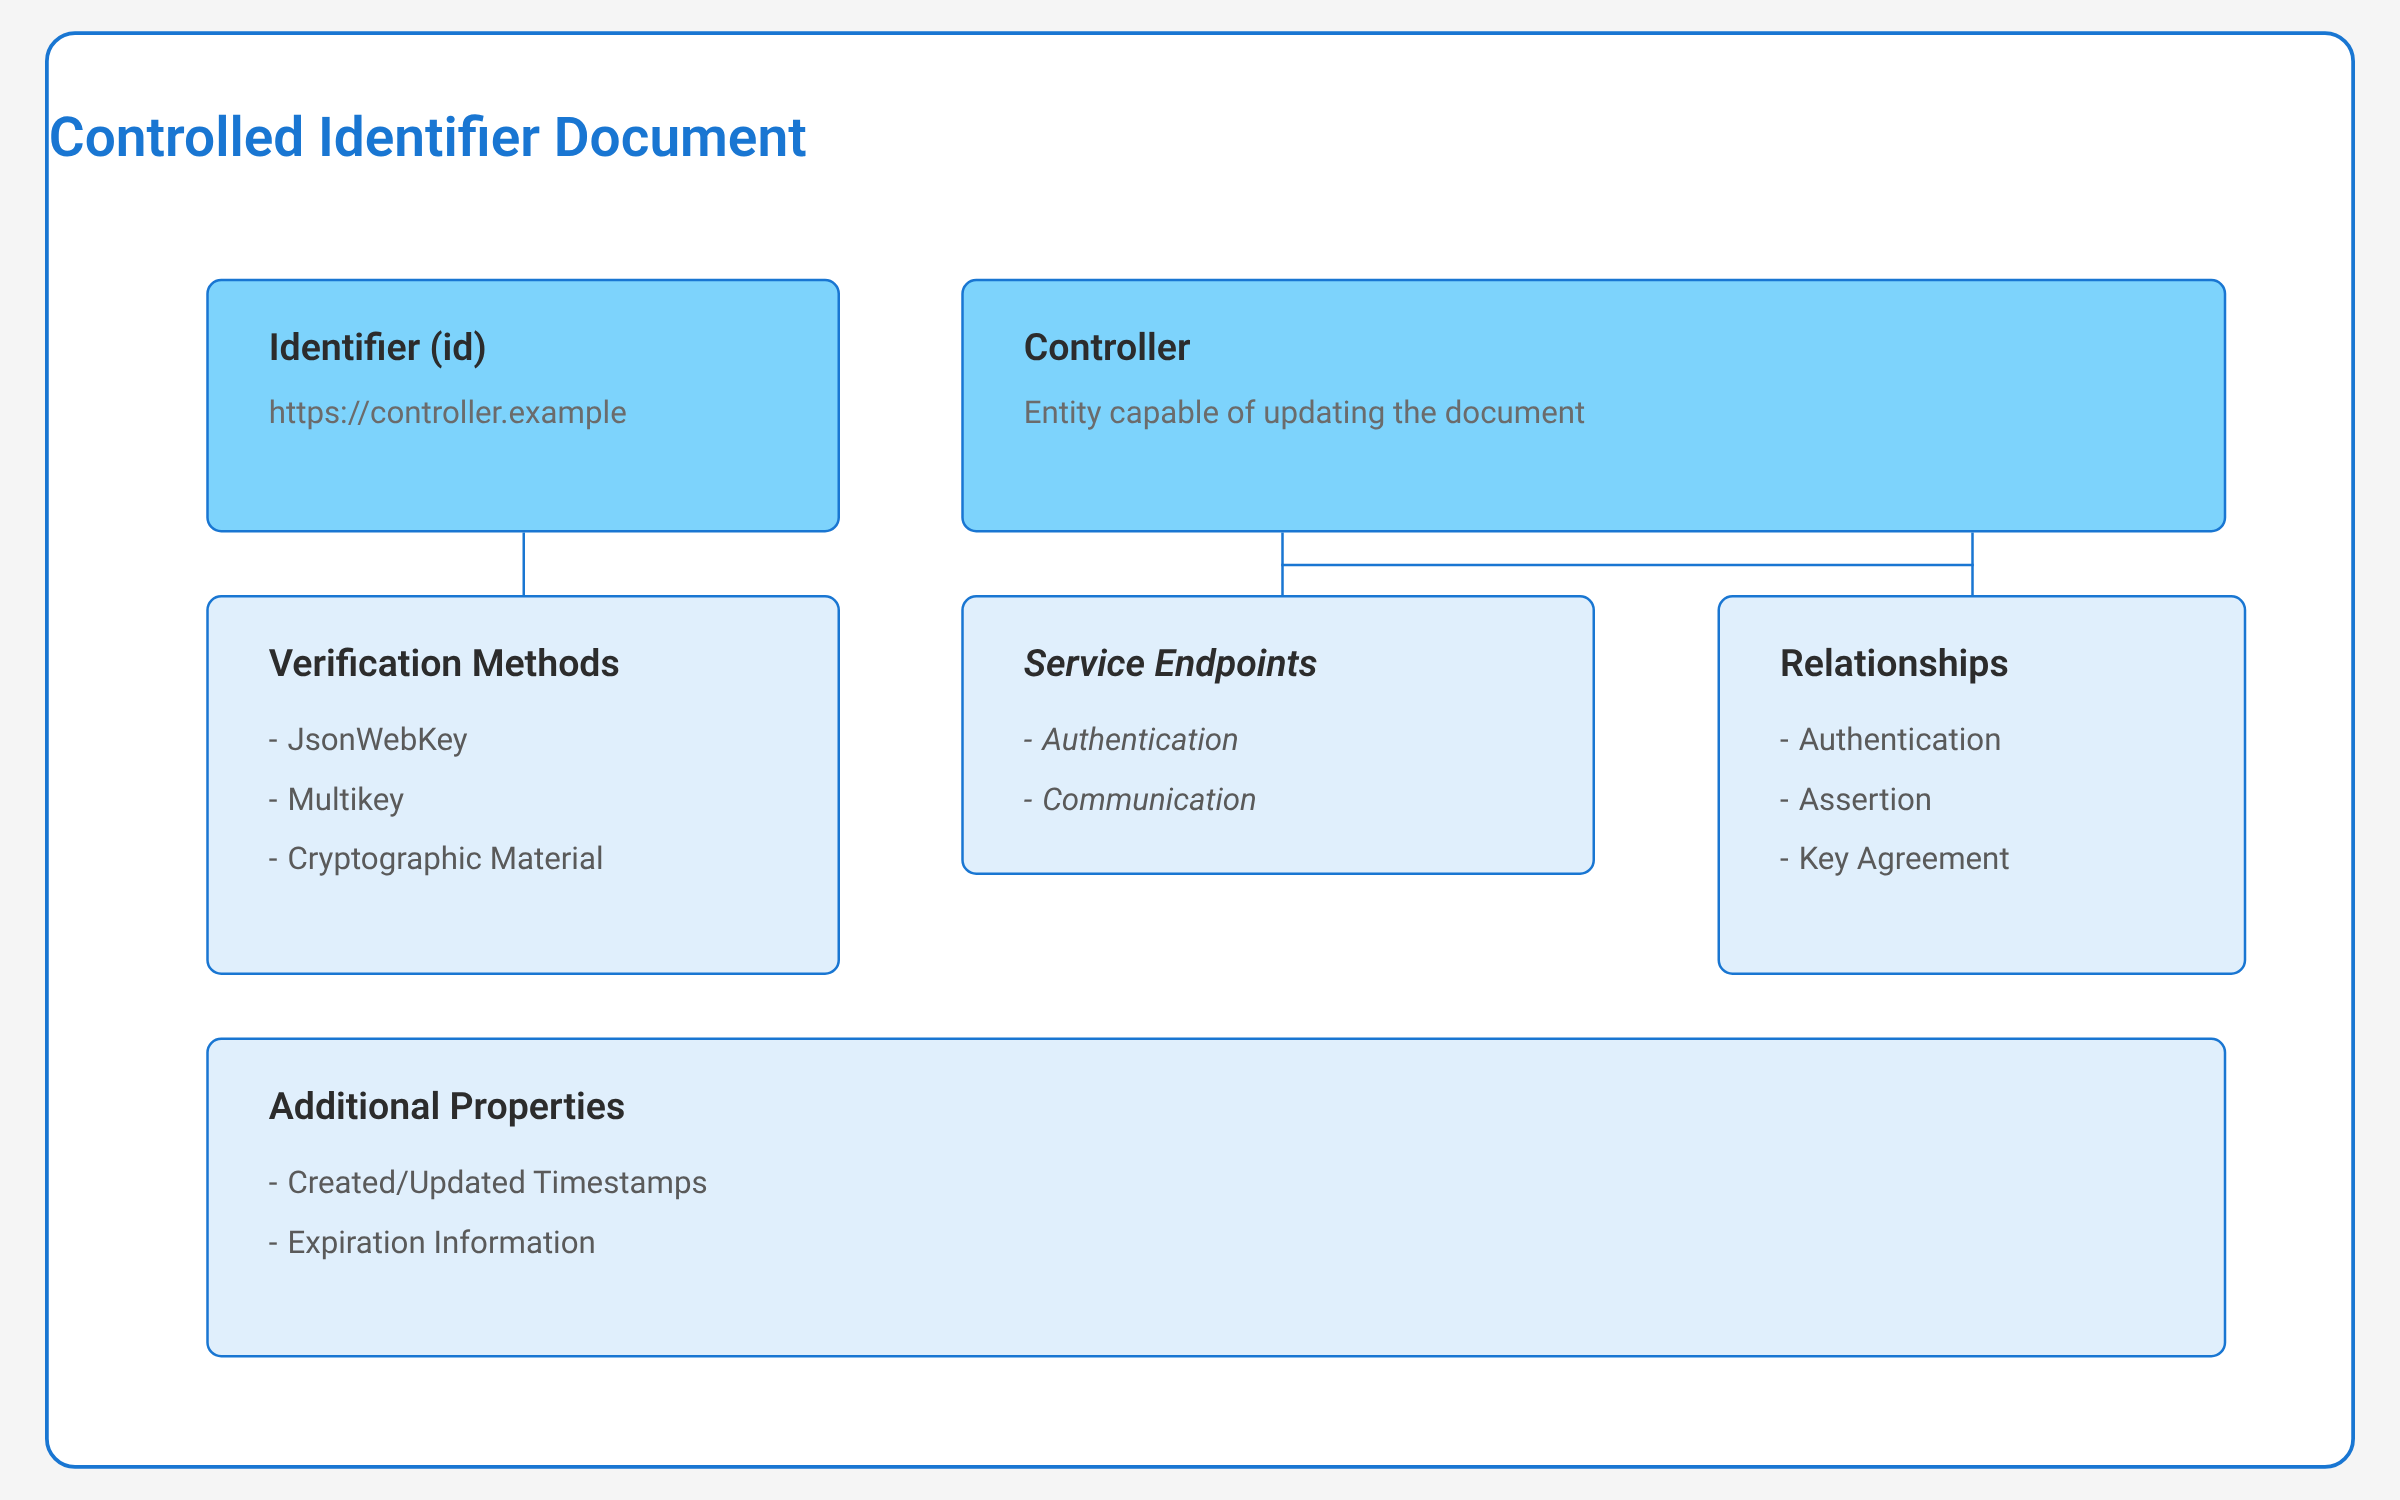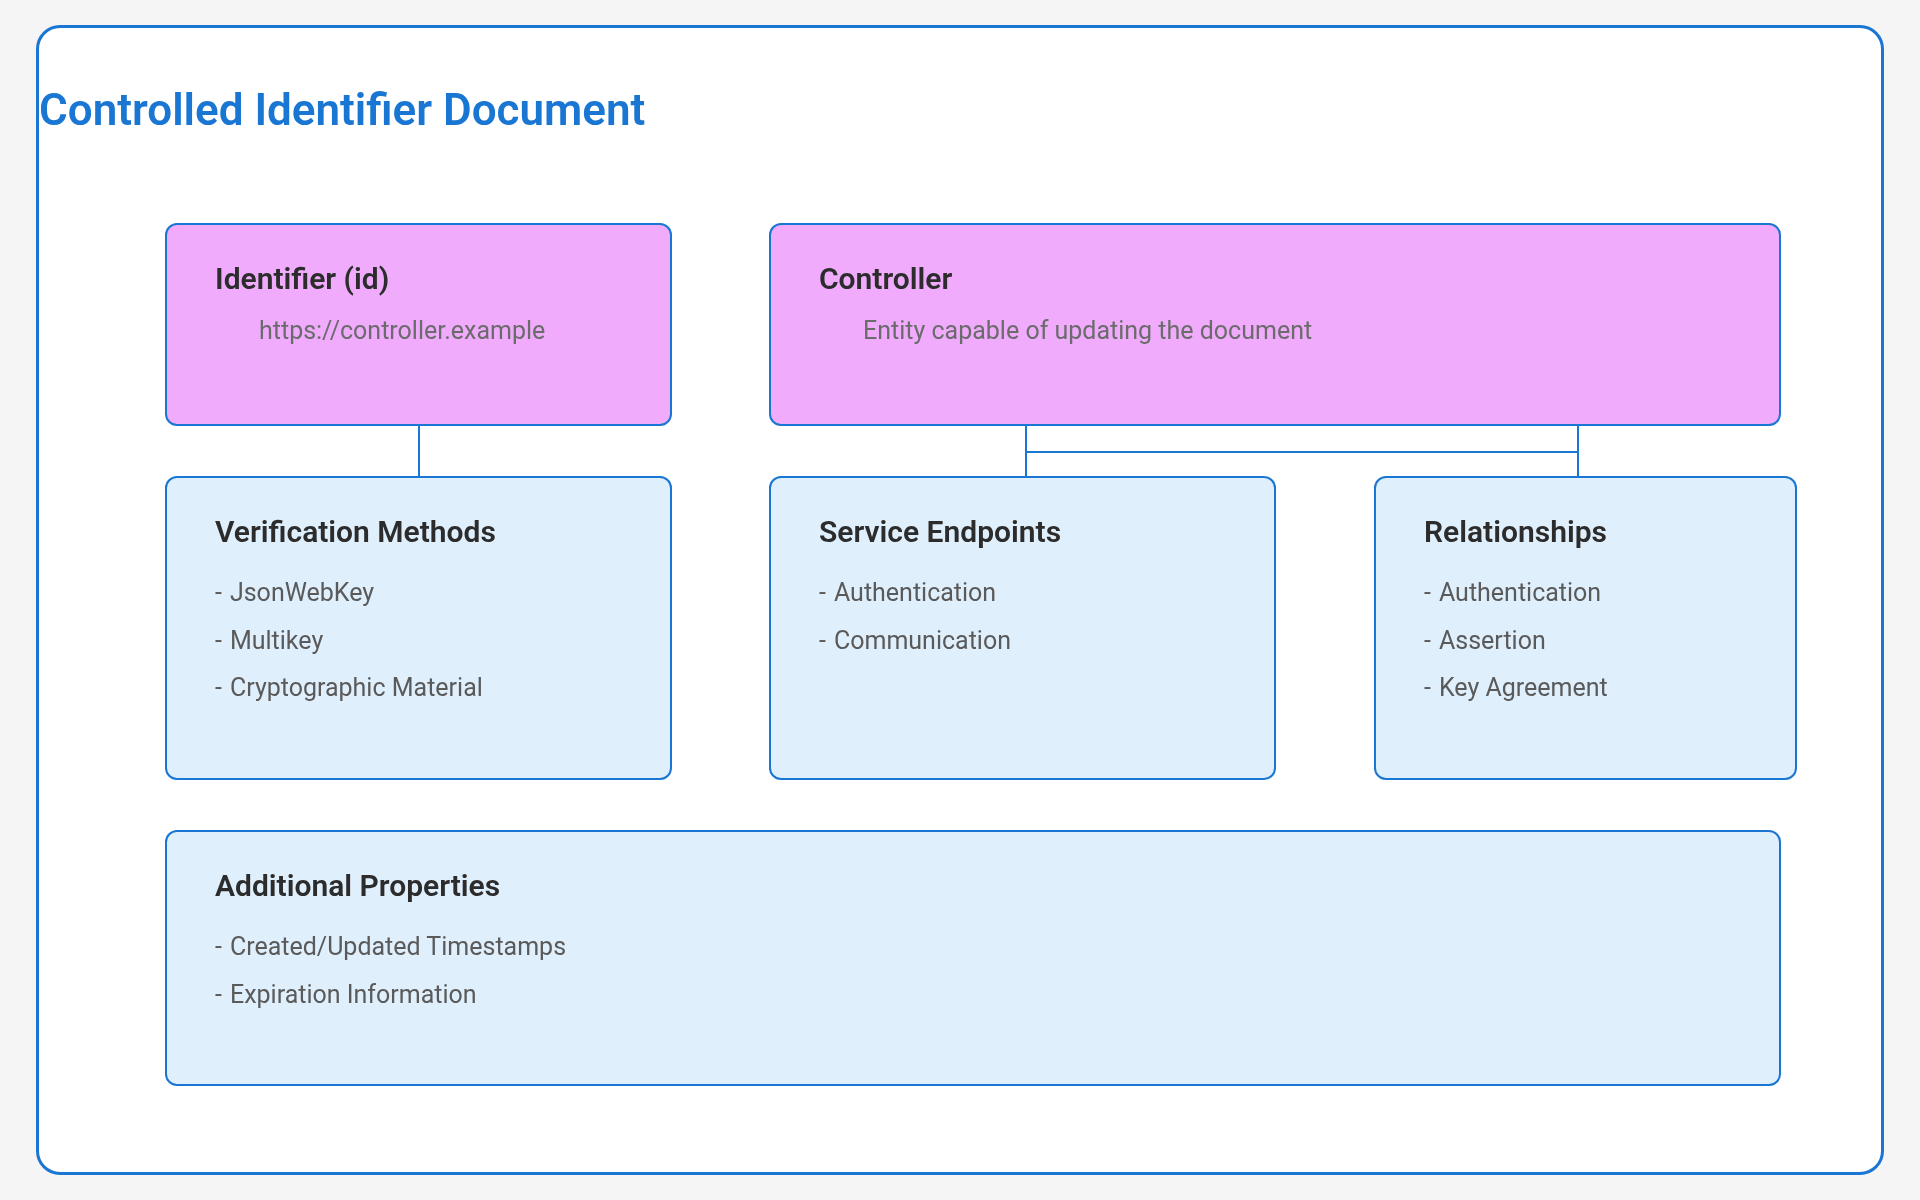--- a/index.html
+++ b/index.html
@@ -28,33 +28,32 @@
     margin-top: 56px;
   }
   .box {
     position: absolute;
     border: 2px solid #1976d2;
     border-radius: 12px;
     background: #e0effc;
     padding: 36px 48px 40px 48px;
   }
   .box-light {
-    background: #f0abfc;
+    background: #7dd3fc;
   }
   .box h2 {
     font-size: 30px;
     font-weight: 600;
     color: #2c2c2c;
     margin-bottom: 16px;
   }
   .box p.sub {
     font-size: 25px;
     color: #6b6b6b;
     line-height: 1.5;
-    margin-left: 44px;
   }
   .box ul {
     list-style: none;
     margin-top: 20px;
   }
   .box ul li {
     font-size: 25px;
     color: #5a5a5a;
     line-height: 1.9;
   }
@@ -88,21 +87,21 @@
       <li><span class="dash">-</span><span>Multikey</span></li>
       <li><span class="dash">-</span><span>Cryptographic Material</span></li>
     </ul>
   </div>
 
   <div class="box box-light" style="left:730px; top:195px; width:1012px; height:203px;">
     <h2>Controller</h2>
     <p class="sub">Entity capable of updating the document</p>
   </div>
 
-  <div class="box" style="left:730px; top:448px; width:507px; height:304px;">
+  <div class="box" style="left:730px; top:448px; width:507px; height:224px;font-style:italic;">
     <h2>Service Endpoints</h2>
     <ul>
       <li><span class="dash">-</span><span>Authentication</span></li>
       <li><span class="dash">-</span><span>Communication</span></li>
     </ul>
   </div>
 
   <div class="box" style="left:1335px; top:448px; width:423px; height:304px;">
     <h2>Relationships</h2>
     <ul>

